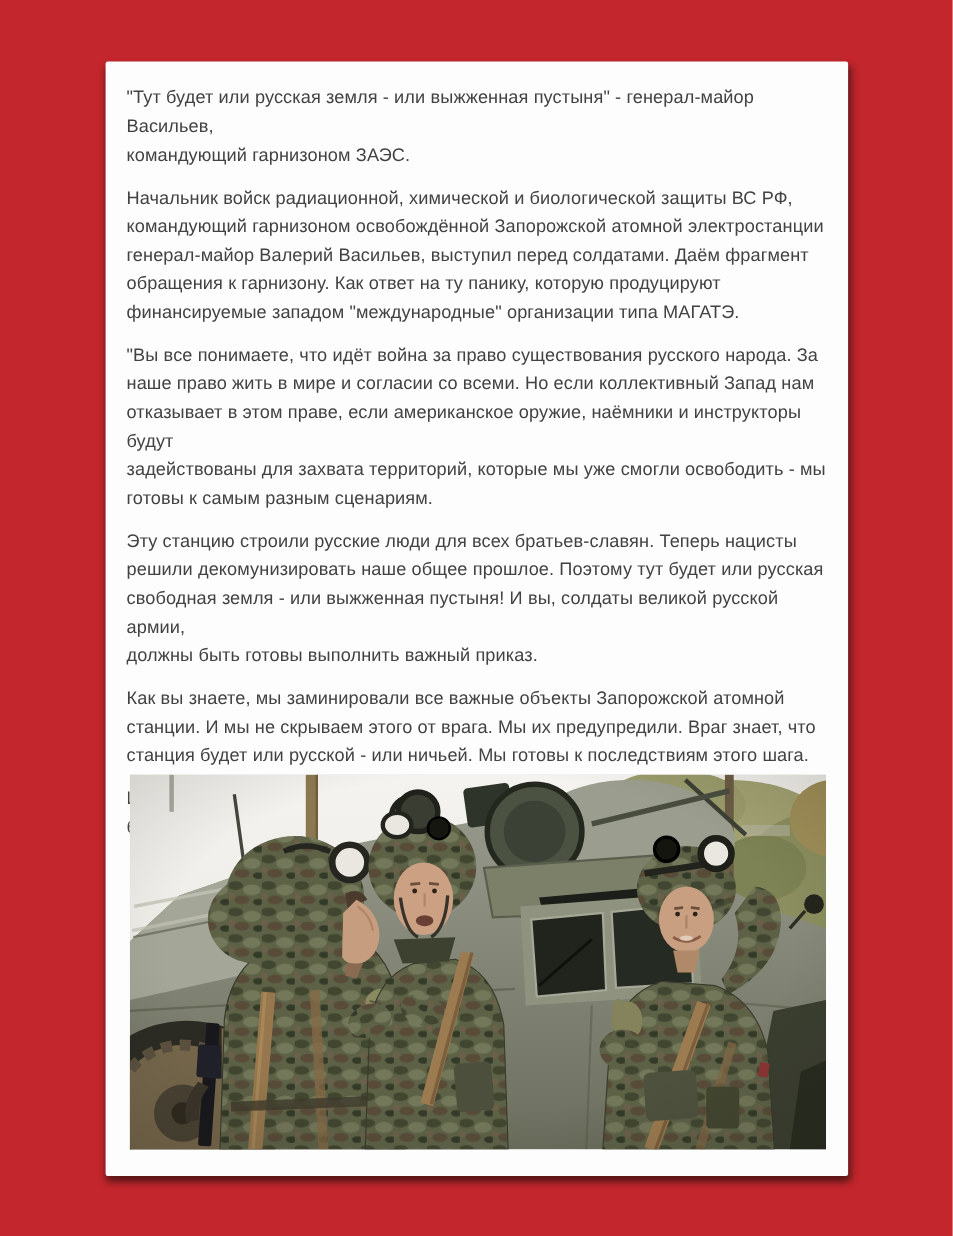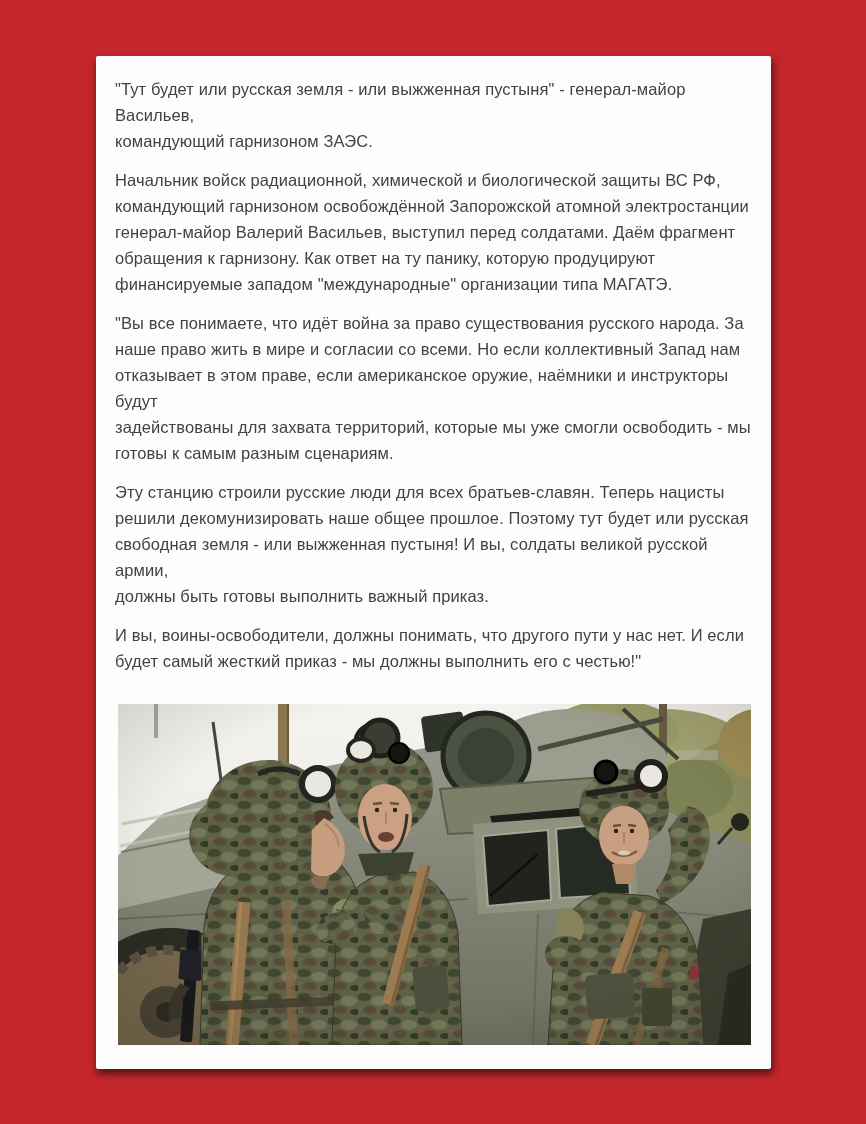--- a/index.html
+++ b/index.html
@@ -55,20 +55,23 @@
 финансируемые западом "международные" организации типа МАГАТЭ.</p>
     <p>"Вы все понимаете, что идёт война за право существования русского народа. За
 наше право жить в мире и согласии со всеми. Но если коллективный Запад нам
 отказывает в этом праве, если американское оружие, наёмники и инструкторы будут
 задействованы для захвата территорий, которые мы уже смогли освободить - мы
 готовы к самым разным сценариям.</p>
     <p>Эту станцию строили русские люди для всех братьев-славян. Теперь нацисты
 решили декомунизировать наше общее прошлое. Поэтому тут будет или русская
 свободная земля - или выжженная пустыня! И вы, солдаты великой русской армии,
 должны быть готовы выполнить важный приказ.</p>
+    <p>Как вы знаете, мы заминировали все важные объекты Запорожской атомной
+станции. И мы не скрываем этого от врага. Мы их предупредили. Враг знает, что
+станция будет или русской - или ничьей. Мы готовы к последствиям этого шага.</p>
     <p>И вы, воины-освободители, должны понимать, что другого пути у нас нет. И если
 будет самый жесткий приказ - мы должны выполнить его с честью!"</p>
   </div>
 
   <div class="photo" role="img" aria-label="Three Russian soldiers in camouflage uniforms with goggle-topped field caps smile and talk in front of a grey-green BTR armoured personnel carrier; autumn trees and wooden poles in the background">
     <svg viewBox="0 0 633 341" preserveAspectRatio="none">
       <defs>
         <linearGradient id="skyGrad" x1="0" y1="0" x2="0" y2="1">
           <stop offset="0" stop-color="#f4f3ef"></stop>
           <stop offset="1" stop-color="#e5e4de"></stop>

